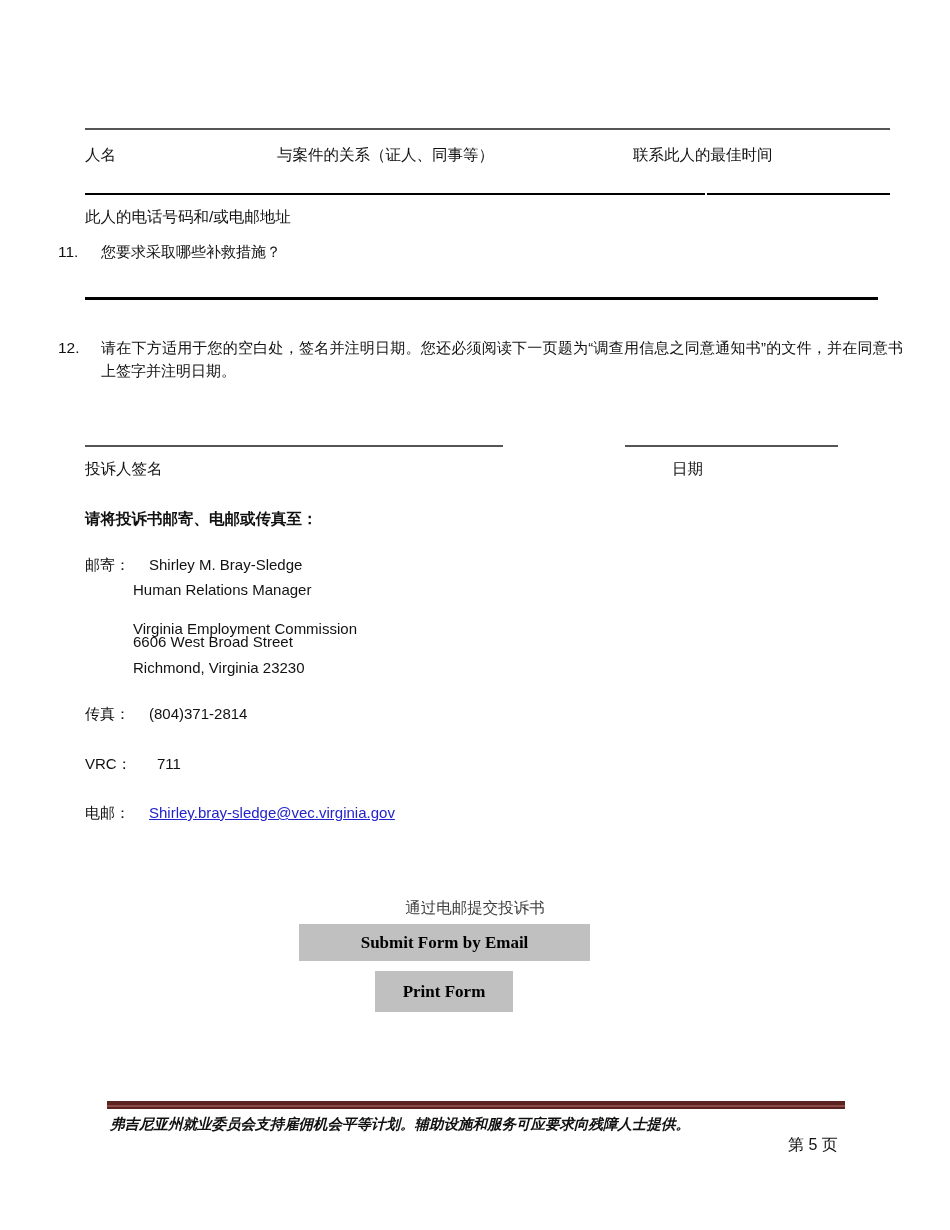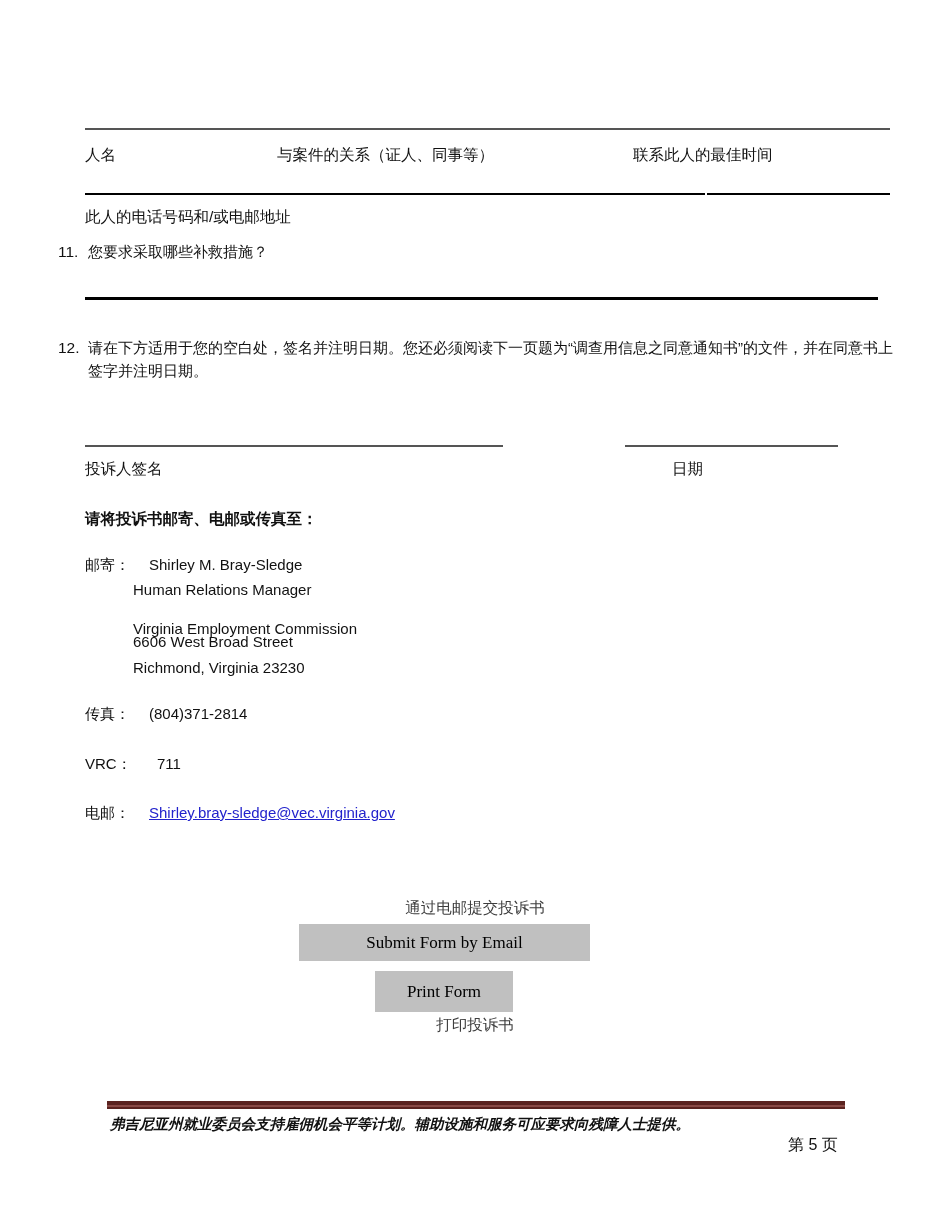--- a/index.html
+++ b/index.html
@@ -34,20 +34,21 @@
     line-height: 1.35;
     white-space: nowrap;
     color: #111111;
   }
 
   
   .item {
     position: absolute;
     display: flex;
     align-items: flex-start;
+    gap: 13px;
   }
   .item-num {
     font-size: 15.5px;
     line-height: 1.55;
     width: 30px;
     flex: 0 0 30px;
     text-align: left;
     color: #111111;
   }
   .item-text {
@@ -87,21 +88,21 @@
     text-decoration: underline;
     cursor: pointer;
   }
 
   
   .form-button {
     position: absolute;
     background: #c0c0c0;
     border: none;
     font-family: "Liberation Serif", "DejaVu Serif", serif;
-    font-weight: normal;
+    font-weight: bold;
     font-size: 17px;
     color: #000000;
     display: flex;
     align-items: center;
     justify-content: center;
     cursor: pointer;
     padding: 0;
   }
   .button-caption {
     position: absolute;
@@ -202,23 +203,20 @@
   </div>
 
   <div class="caption-wrap" style="top:898px;">
     <span class="button-caption" style="position:static; display:inline;">通过电邮提交投诉书</span>
   </div>
 
   <button class="form-button" style="left:299px; top:924px; width:291px; height:37px;">Submit Form by Email</button>
 
   <button class="form-button" style="left:375px; top:971px; width:138px; height:41px;">Print Form</button>
 
-  <div class="caption-wrap" style="top:1015px;">
-    <span class="button-caption" style="position:static; display:inline;">打印投诉书</span>
-  </div>
 
   <div class="footer-bar-outer" style="left:107px; top:1101px; width:738px; height:8px;"></div>
   <div class="footer-bar-inner" style="left:107px; top:1105px; width:738px; height:2px;"></div>
 
   <div class="footer-text" style="left:110px; top:1115px;">弗吉尼亚州就业委员会支持雇佣机会平等计划。辅助设施和服务可应要求向残障人士提供。</div>
 
   <div class="page-num" style="left:788px; top:1135px;">第 5 页</div>
 
 </div>
 

